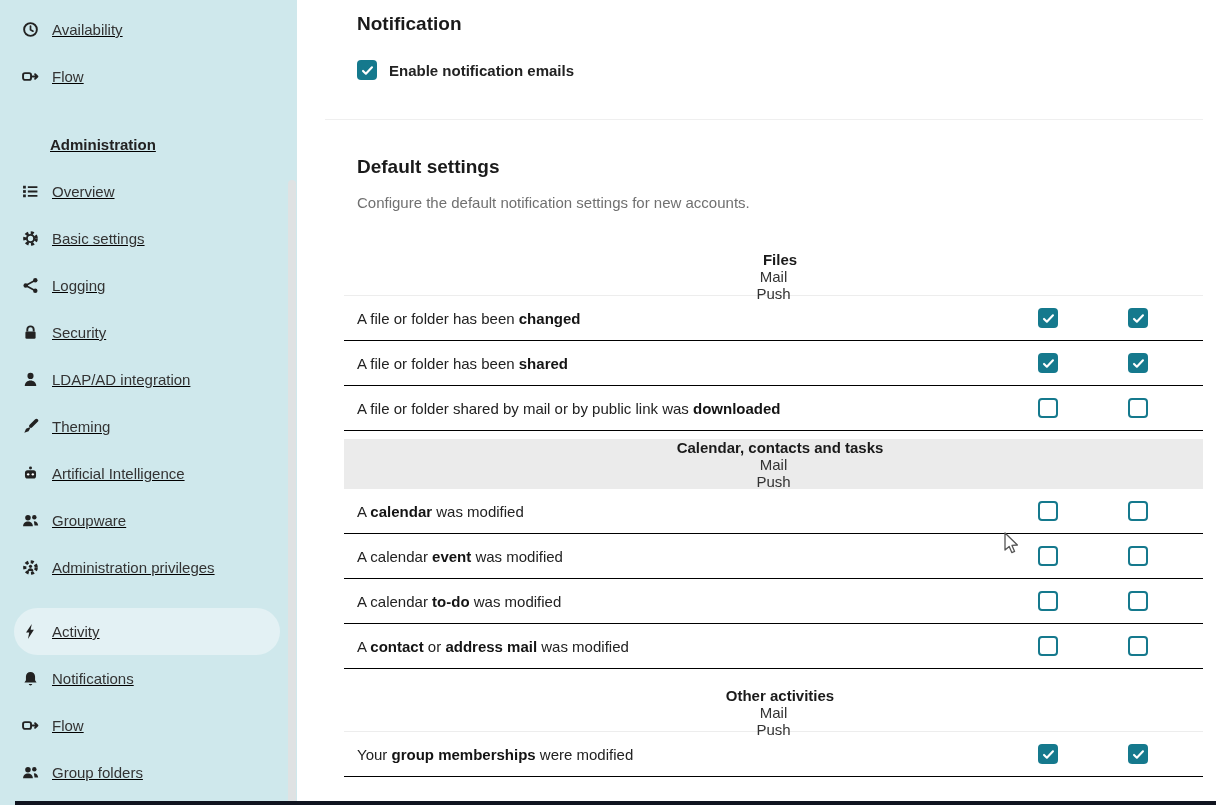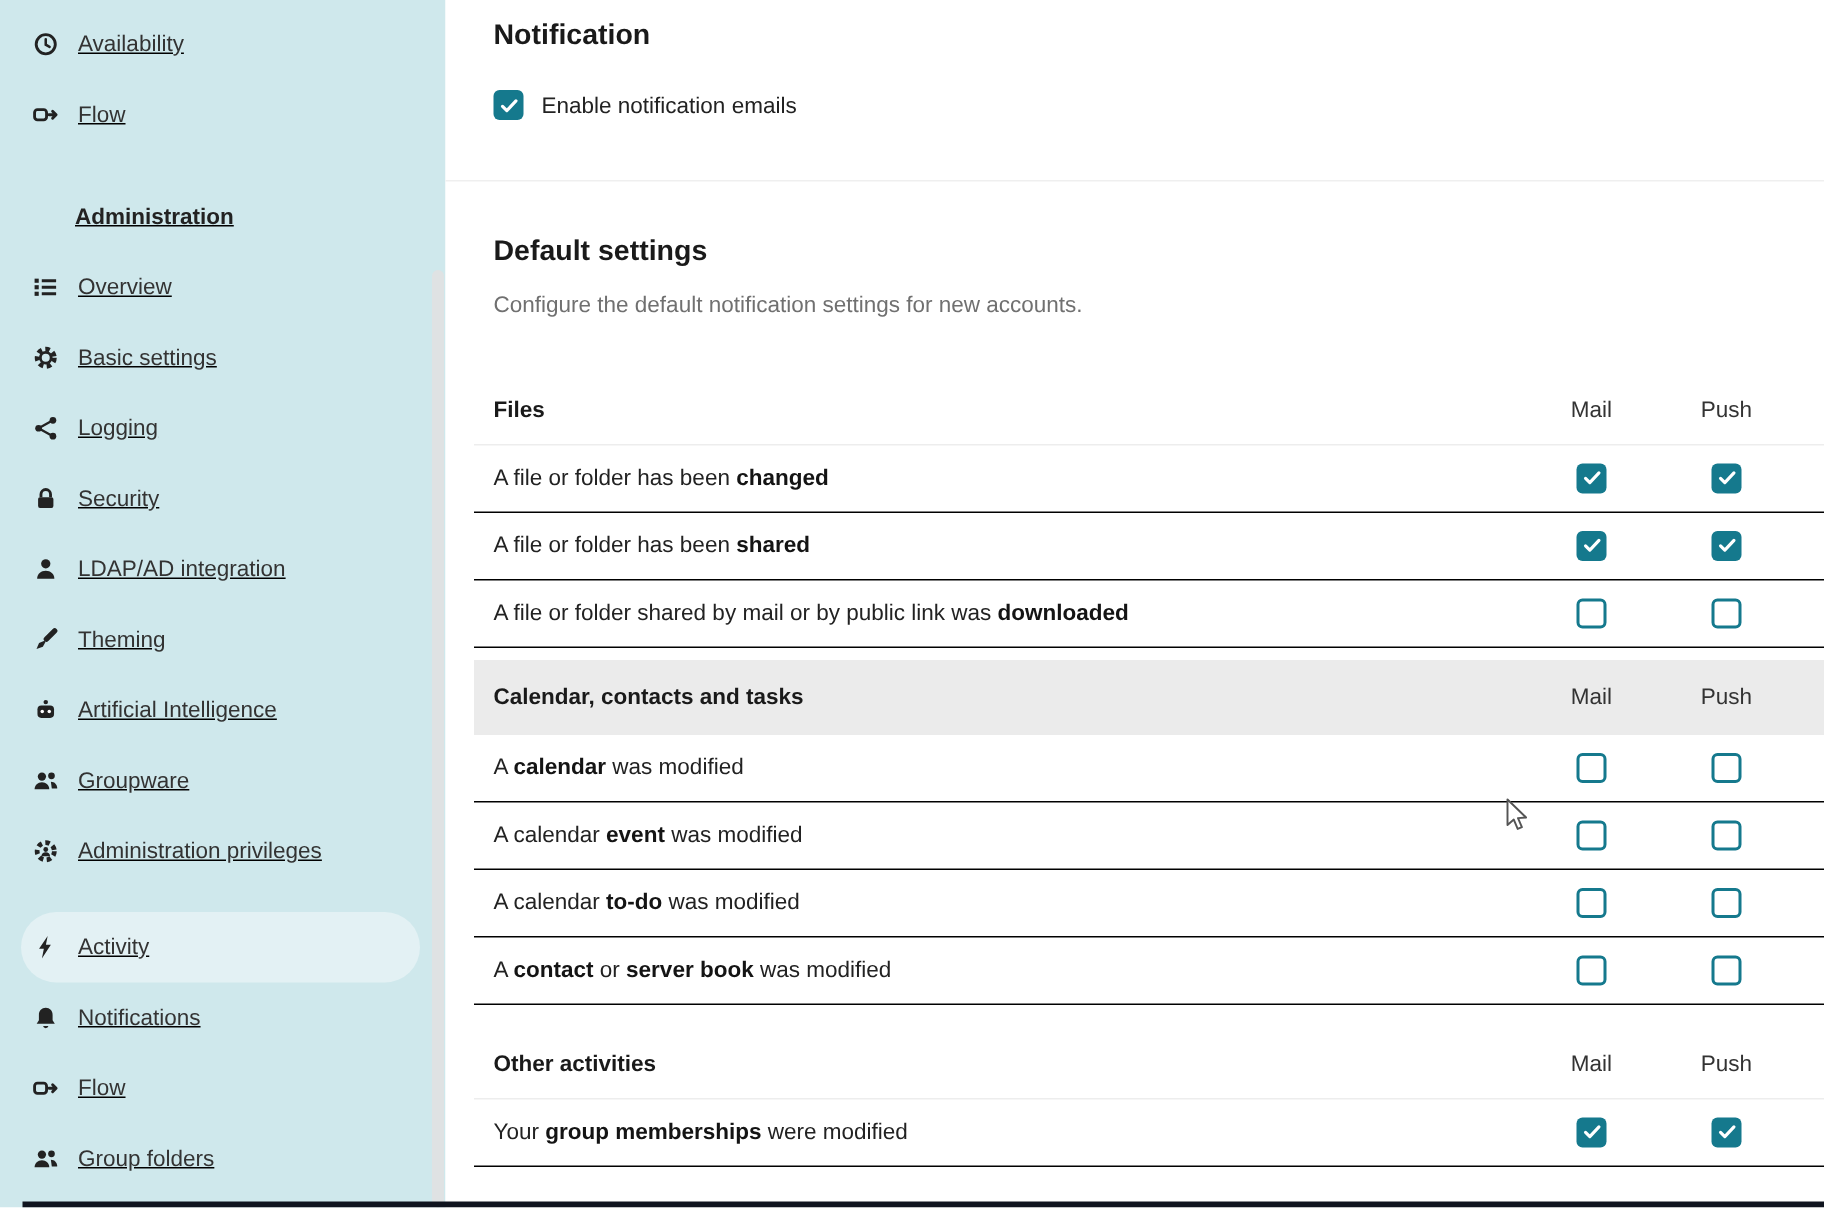--- a/index.html
+++ b/index.html
@@ -15,29 +15,29 @@
   .side-item{
     height:47px;display:flex;align-items:center;gap:13px;
     padding:0 8px 0 22px;font-size:15px;color:#333;cursor:pointer;
   }
   .side-item .icon{width:17px;height:17px;flex:none;display:flex;align-items:center;justify-content:center;}
   .side-item .icon svg{width:17px;height:17px;}
   .side-item.active{background:var(--pill-bg);border-radius:24px;margin:17px 17px 0 14px;padding-left:8px;}
   .side-header{height:47px;display:flex;align-items:center;padding-left:50px;font-weight:700;color:#222;font-size:15px;}
   .sb-thumb{position:absolute;left:288px;top:180px;width:8px;height:625px;background:#dfe2e3;border-radius:4px;}
   
-  .content{position:absolute;left:297px;top:0;right:0;height:805px;background:#fff;}
+  .content{position:absolute;left:297px;top:0;right:13px;height:805px;background:#fff;padding-left:28px;}
   .h-title{font-size:19px;font-weight:700;color:#1a1a1a;margin:0;padding:12px 0 0 32px;line-height:24px;}
-  .enable-row{display:flex;align-items:center;gap:12px;margin:24px 0 0 32px;font-size:15px;color:#222;cursor:pointer;width:max-content;}
+  .enable-row{display:flex;align-items:center;gap:12px;margin:24px 0 0 32px;font-size:15px;color:#222;cursor:pointer;width:max-content;font-weight:bold;}
   .divider{border:none;border-top:1px solid #efefef;margin:39px 0 0 0;}
   .h2-block{padding-top:35px;}
   .desc{margin:14px 0 0 32px;font-size:15px;color:#707070;line-height:20px;}
   
   .table{margin:38px 0 0 19px;}
-  .t-head{display:flex;align-items:center;height:44px;border-bottom:1px solid #ededed;}
+  .t-head{display:flex;align-items:center;height:44px;border-bottom:1px solid #ededed;flex-direction:column;}
   .t-head.gray{background:var(--band-bg);height:50px;border-bottom:none;margin-top:8px;}
   .t-head.gap{margin-top:18px;}
   .t-title{flex:1;padding-left:13px;font-weight:700;font-size:15px;color:#1a1a1a;}
   .col{width:90px;flex:none;text-align:center;font-size:15px;color:#333;display:flex;align-items:center;justify-content:center;}
   .spacer-r{width:20px;flex:none;}
   .t-row{display:flex;align-items:center;height:44px;border-bottom:1px solid #000000;font-size:15px;color:#222;}
   .t-label{flex:1;padding-left:13px;}
   .t-label b,.enable-row b{font-weight:700;color:#141414;}
   
   .cb{width:20px;height:20px;border-radius:4px;box-sizing:border-box;display:inline-flex;align-items:center;justify-content:center;cursor:pointer;flex:none;}
@@ -317,21 +317,21 @@
         <div class="t-label">A calendar <b>to-do</b> was modified</div>
         <div class="col">
           <span class="cb off"></span>
         </div>
         <div class="col">
           <span class="cb off"></span>
         </div>
         <div class="spacer-r"></div>
       </div>
       <div class="t-row">
-        <div class="t-label">A <b>contact</b> or <b>server book</b> was modified</div>
+        <div class="t-label">A <b>contact</b> or <b>address mail</b> was modified</div>
         <div class="col">
           <span class="cb off"></span>
         </div>
         <div class="col">
           <span class="cb off"></span>
         </div>
         <div class="spacer-r"></div>
       </div>
       <div class="t-head gap">
         <div class="t-title">Other activities</div>

